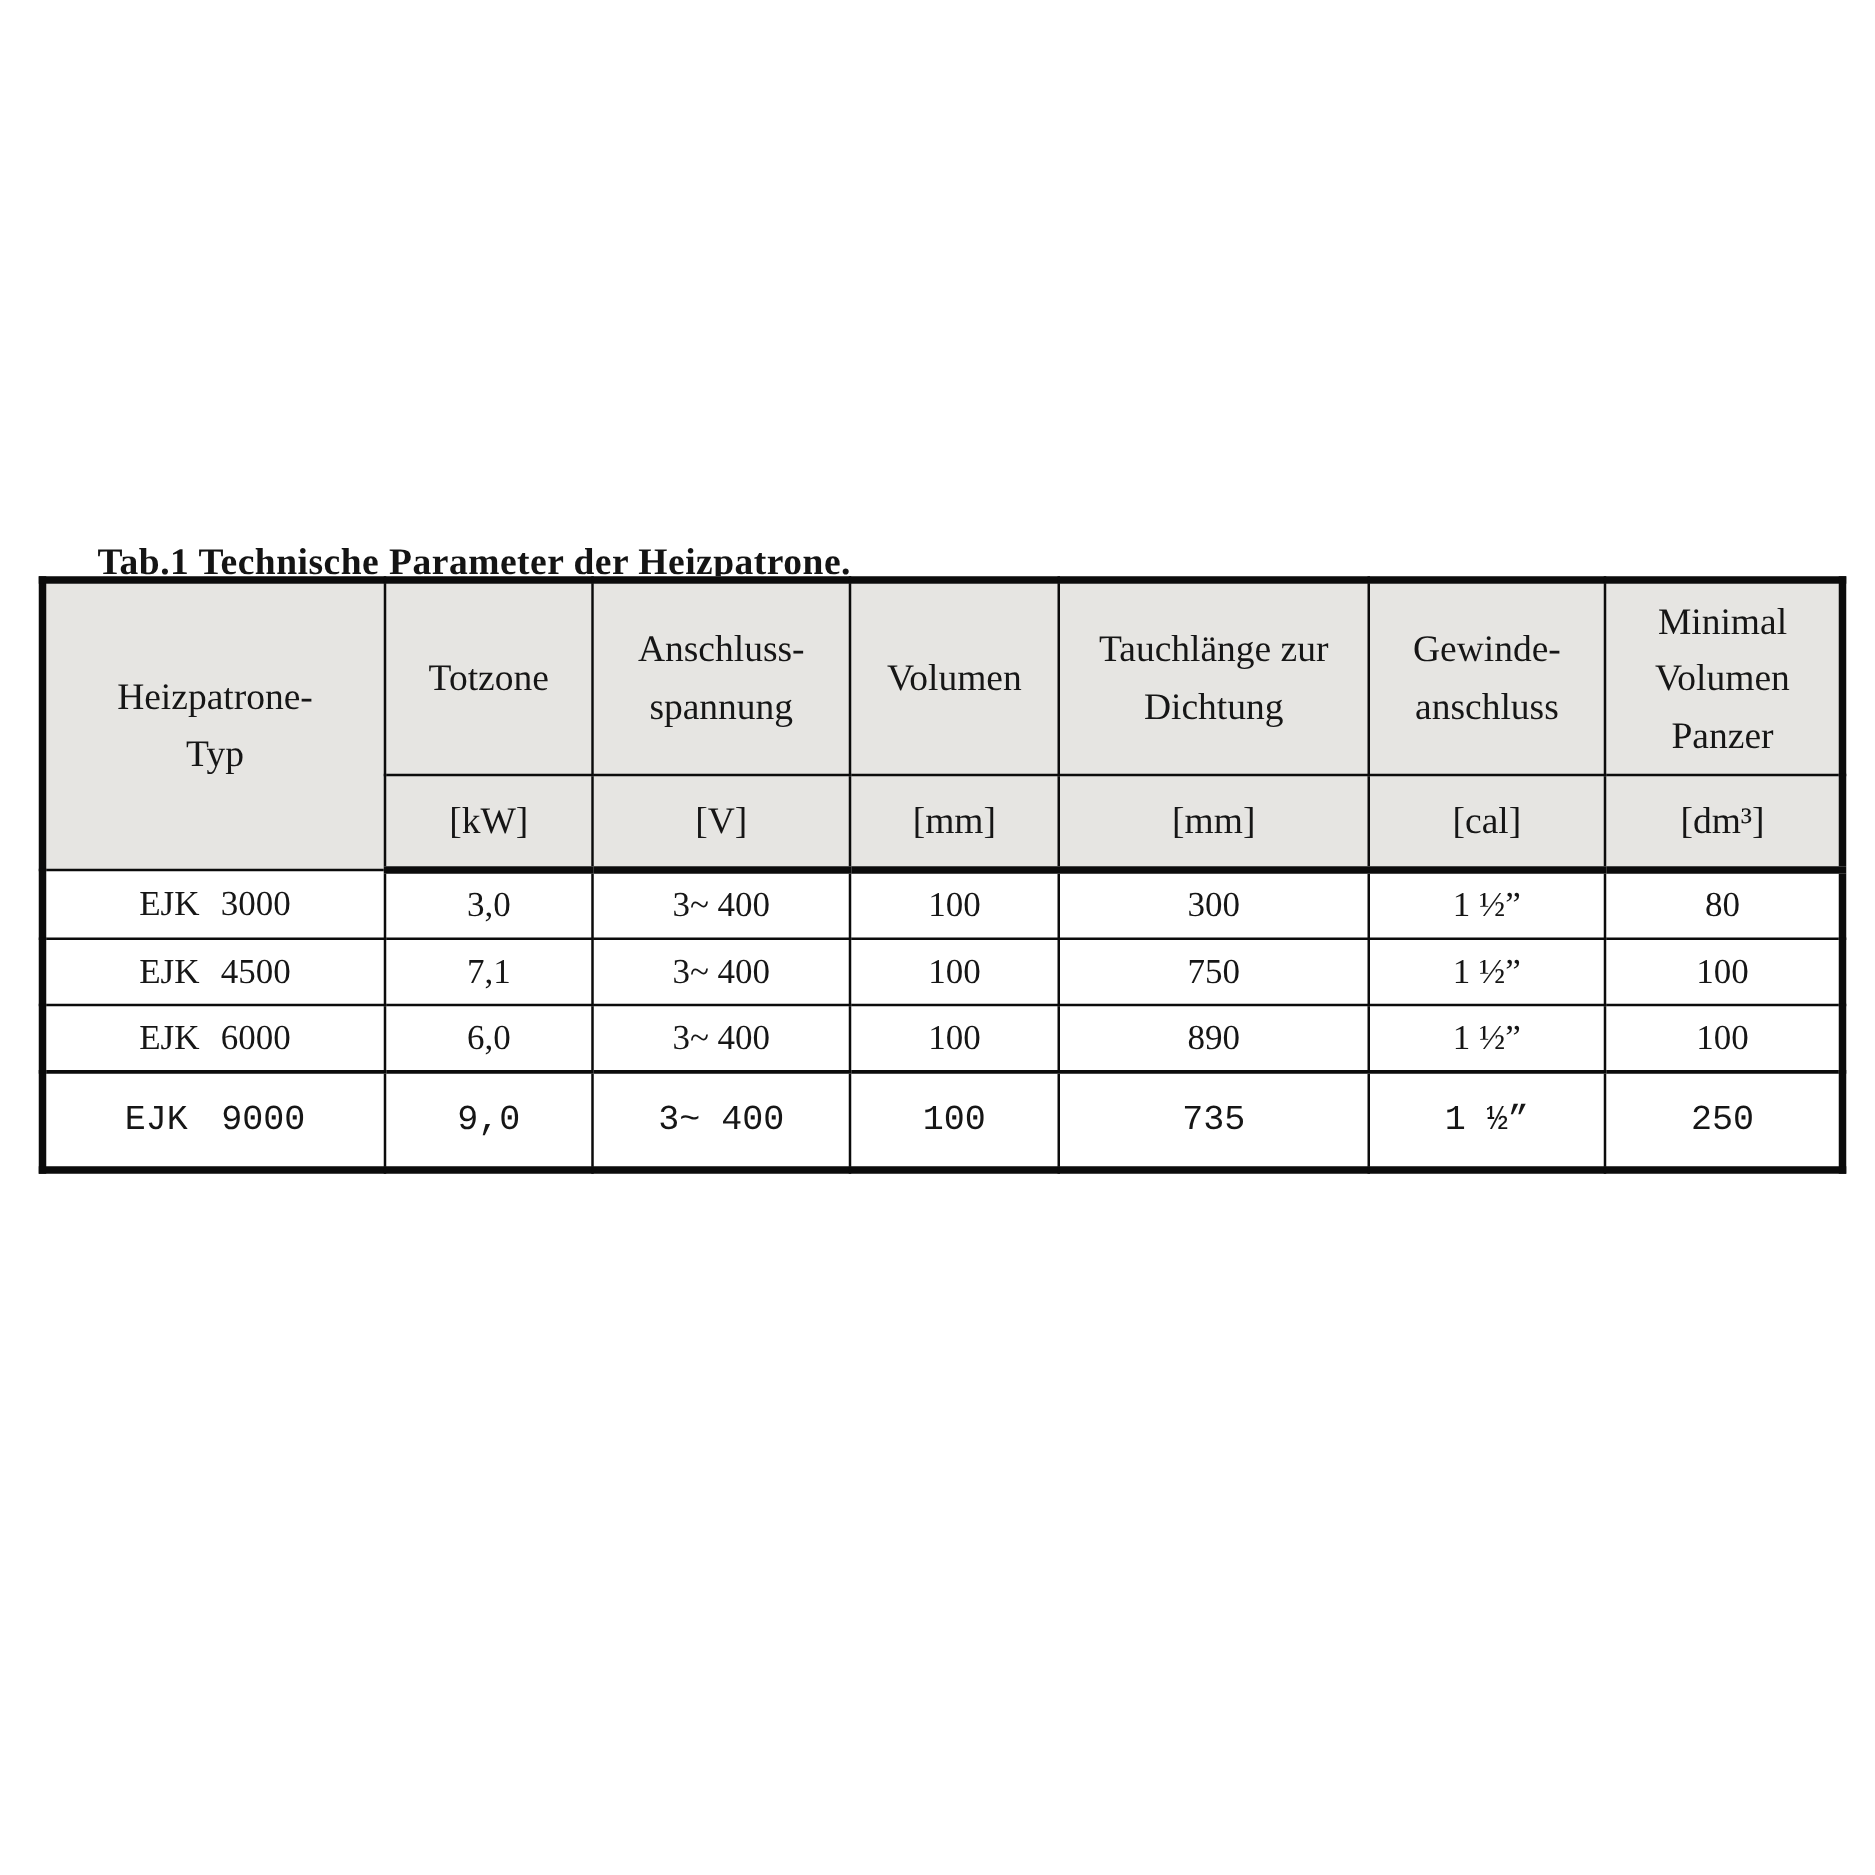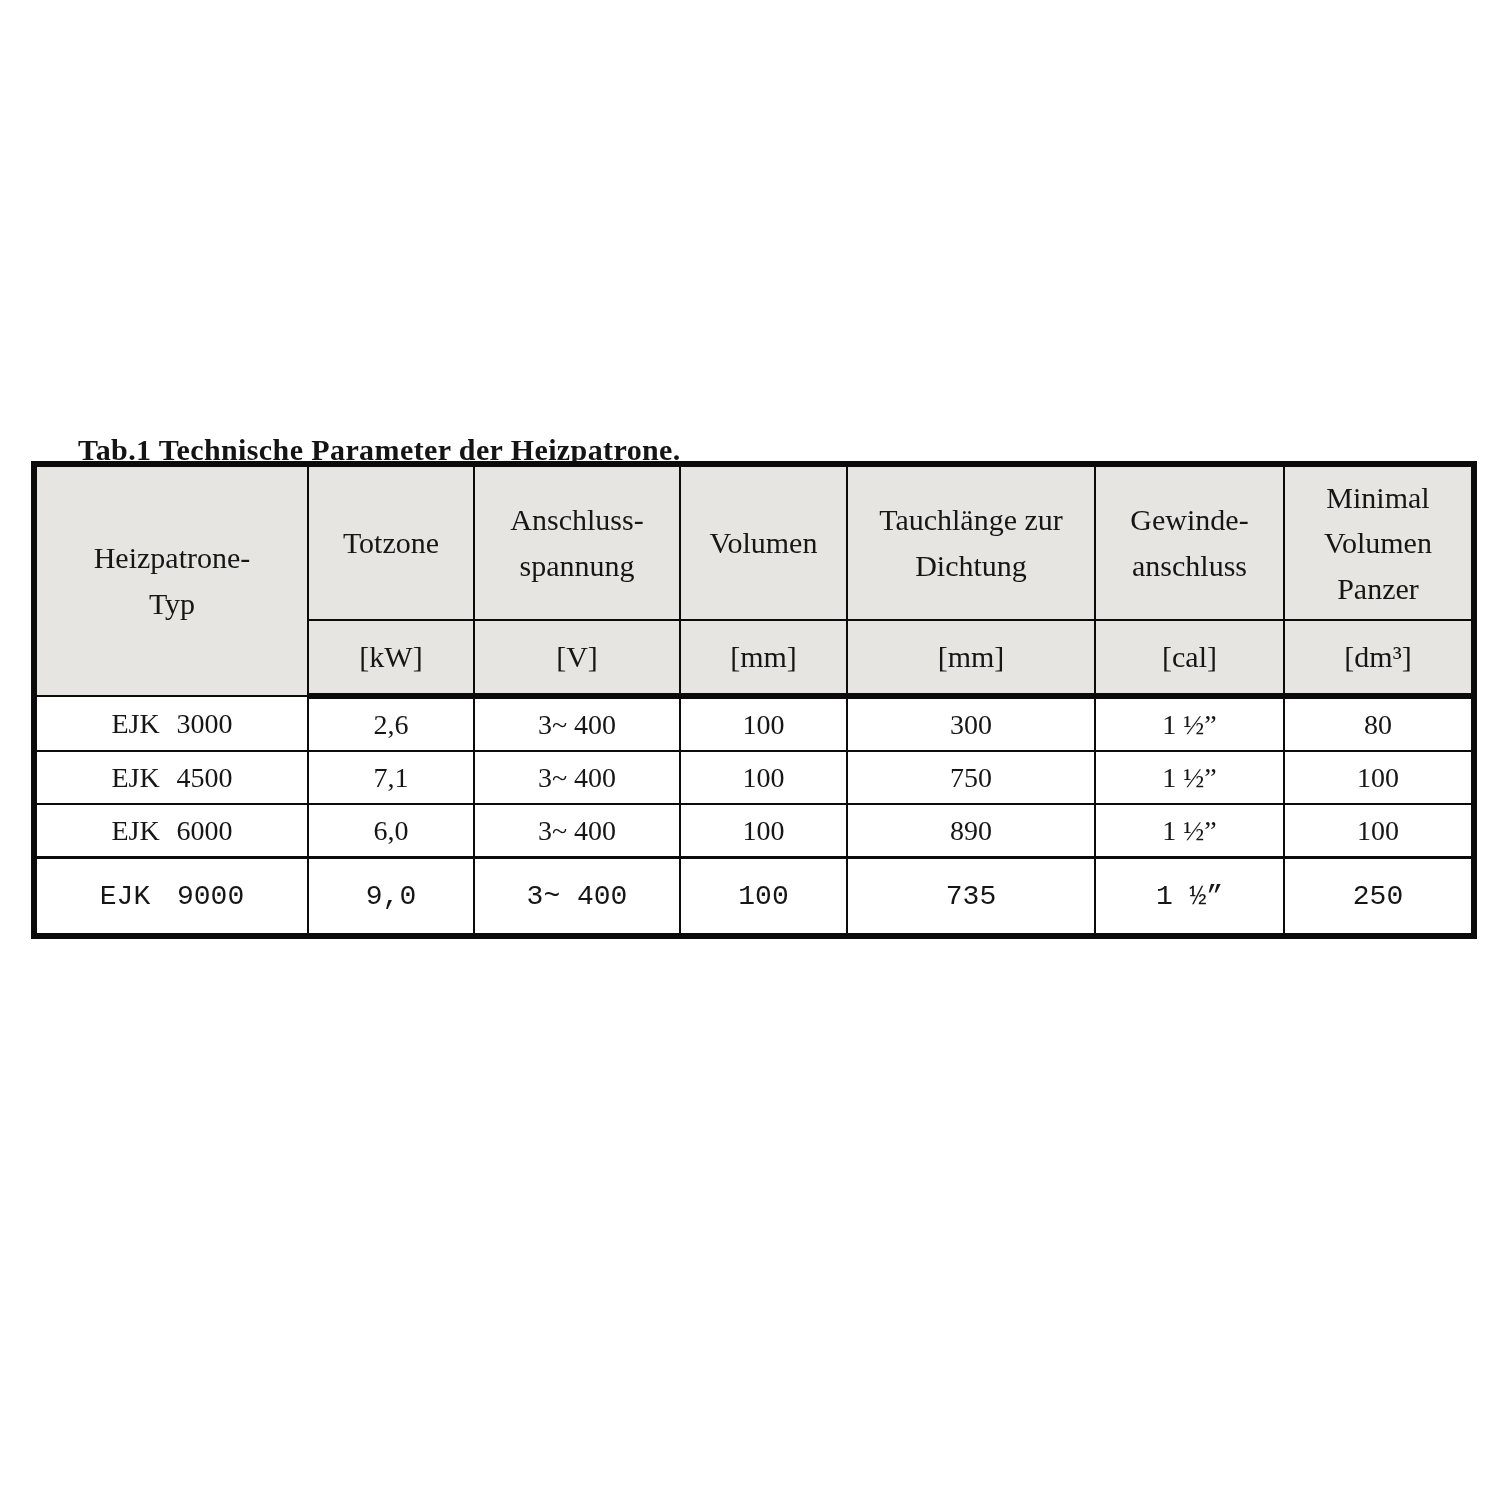--- a/index.html
+++ b/index.html
@@ -111,21 +111,21 @@
           <th>[V]</th>
           <th>[mm]</th>
           <th>[mm]</th>
           <th>[cal]</th>
           <th>[dm³]</th>
         </tr>
       </thead>
       <tbody>
         <tr>
           <td class="cell-type">EJK 3000</td>
-          <td>2,6</td>
+          <td>3,0</td>
           <td>3~ 400</td>
           <td>100</td>
           <td>300</td>
           <td>1 ½”</td>
           <td>80</td>
         </tr>
         <tr>
           <td class="cell-type">EJK 4500</td>
           <td>7,1</td>
           <td>3~ 400</td>

